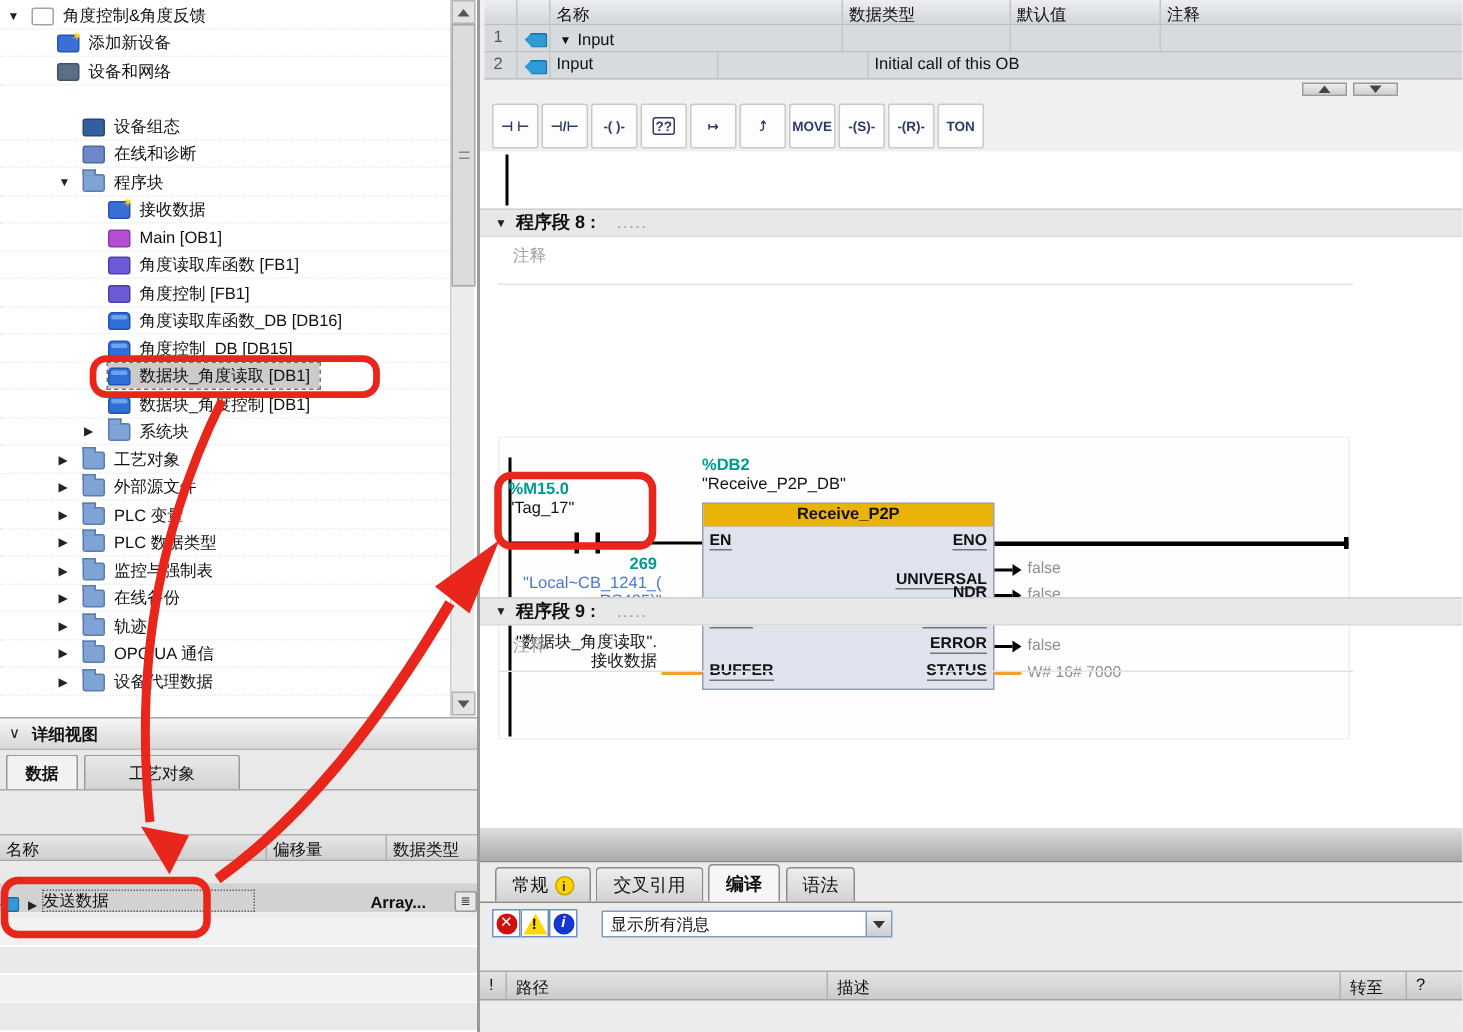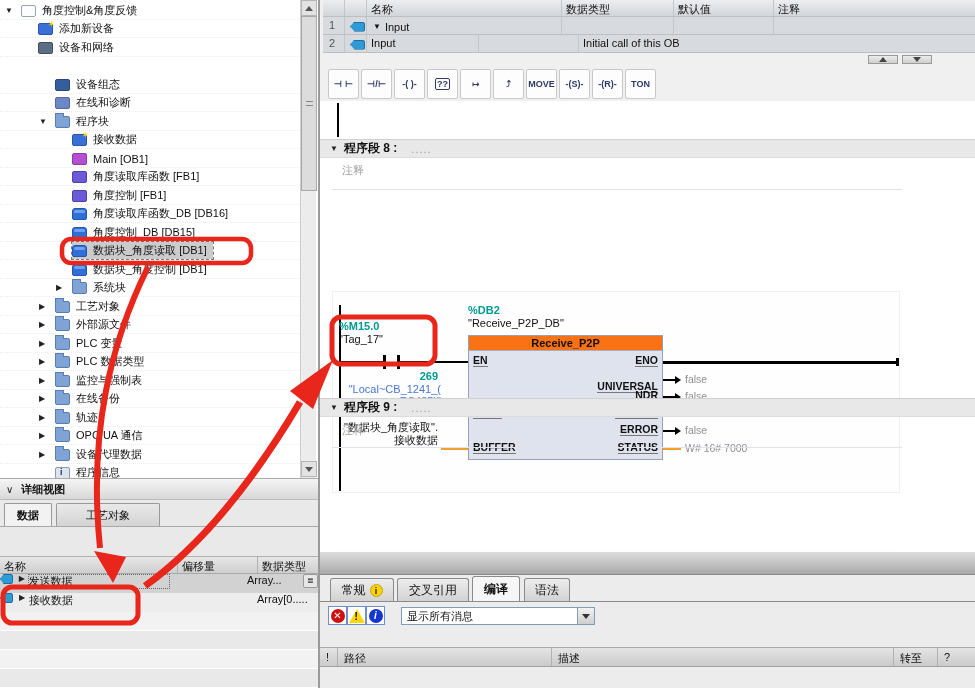--- a/index.html
+++ b/index.html
@@ -55,26 +55,26 @@
   #dv-chevron { margin:0 8px 0 6px; font-size:10px; color:#222; }
   #dv-title { font-weight:bold; }
   .dv-tab { position:absolute; top:25px; height:24px; border:1px solid #999; border-bottom:none;
     border-radius:2px 2px 0 0; display:flex; align-items:center; justify-content:center;
     background:linear-gradient(#e9e9e9,#d2d2d2); padding:0 10px; }
   .dv-tab.active { background:#f2f2f2; font-weight:bold; }
   #dv-tabline { position:absolute; left:0; top:48px; width:318px; height:1px; background:#a8a8a8; }
   #dv-table-head { position:absolute; left:0; top:78px; width:318px; height:18px;
     background:linear-gradient(#e7e7e7,#cfcfcf); border-top:1px solid #b0b0b0; border-bottom:1px solid #a8a8a8; display:flex; }
   .dv-hc { border-right:1px solid #b0b0b0; padding:2px 0 0 4px; }
-  .dv-row { position:absolute; left:0; width:318px; height:19px; display:flex; align-items:flex-start; }
+  .dv-row { position:absolute; left:0; width:318px; height:19px; display:flex; align-items:flex-end;margin-top:15px; }
   .dv-arrow { width:14px; font-size:8px; text-align:center; color:#222; }
   .dv-arrow::before{ content:"▶"; }
   .dv-name { width:148px; white-space:nowrap; }
   .dv-off { width:80px; }
-  .dv-type { width:56px; white-space:nowrap; overflow:hidden; }
+  .dv-type { width:56px; white-space:nowrap; overflow:hidden;font-weight:bold; }
   .dotted-sel { outline:1px dotted #666; outline-offset:-1px; }
   #dv-stripes { position:absolute; left:0; top:134px; width:318px; height:76px;
     background:repeating-linear-gradient(#f2f2f2 0 18px, #ffffff 18px 19px, #e9e9e9 19px 37px, #ffffff 37px 38px); }
   .arr-btn { width:16px; height:14px; background:#e7e7e7; border:1px solid #9a9a9a; border-radius:2px;
     font-size:8px; line-height:12px; text-align:center; color:#333; margin-left:2px; }
 
   
   #main { position:absolute; left:320px; top:0; width:655px; height:688px; background:#f0f0f0; }
 
   
@@ -126,21 +126,21 @@
   .mval { position:absolute; color:var(--value-gray,#8f8f8f); font-size:10.5px; white-space:nowrap; }
 
   #net8-box { position:absolute; left:12px; top:190px; width:568px; height:202px; background:#fefefe; border:1px solid #f0f0f0; }
   .teal { color:var(--accent-teal,#009a93); font-weight:bold; }
   .opblue { color:var(--operand-blue,#4a76d4); }
   .ctr { text-align:left; } .rgt { text-align:right; }
   .optext { position:absolute; white-space:nowrap; font-size:11px; }
   .cbar { position:absolute; width:2.5px; height:14px; background:#000; }
   #fblock { position:absolute; left:135px; top:43px; width:195px; height:125px;
     background:var(--block-fill,#dfe3ee); border:1px solid #98a0b4; }
-  #fblock-title { height:15px; border-bottom:1px solid #a8aec0; background:#f97316;
+  #fblock-title { height:15px; border-bottom:1px solid #a8aec0; background:#eab308;
     text-align:center; font-weight:bold; font-size:11px; line-height:14px; }
   .pin { position:absolute; font-size:10.5px; font-weight:bold; color:#111;
     border-bottom:1px solid #777; line-height:12px; }
   .pin-l { left:4px; } .pin-r { right:4px; }
 
   #net9-box { position:absolute; left:12px; top:448px; width:568px; height:100px; background:#fefefe; }
 
   
   #separator { position:absolute; left:0; top:552px; width:655px; height:23px;
     background:linear-gradient(#dedede,#a9a9a9); border-bottom:1px solid #8a8a8a; }
@@ -298,25 +298,20 @@
       <div class="trow lv2" style="top:427px">
           <span class="texp closed"></span>
           <span class="tic ic-folder"></span>
           <span class="tlabel">OPC UA 通信</span>
         </div>
       <div class="trow lv2" style="top:446px">
           <span class="texp closed"></span>
           <span class="tic ic-folder"></span>
           <span class="tlabel">设备代理数据</span>
         </div>
-      <div class="trow lv2" style="top:464px">
-          <span class="texp none"></span>
-          <span class="tic ic-info"></span>
-          <span class="tlabel">程序信息</span>
-        </div>
     </div>
 
     <div id="tree-scroll">
       <div class="sbtn" style="top:0">
           <div class="tri-up"></div>
         </div>
       <div id="sb-thumb">
           <div id="sb-grip"></div>
         </div>
       <div class="sbtn" style="top:461px">

